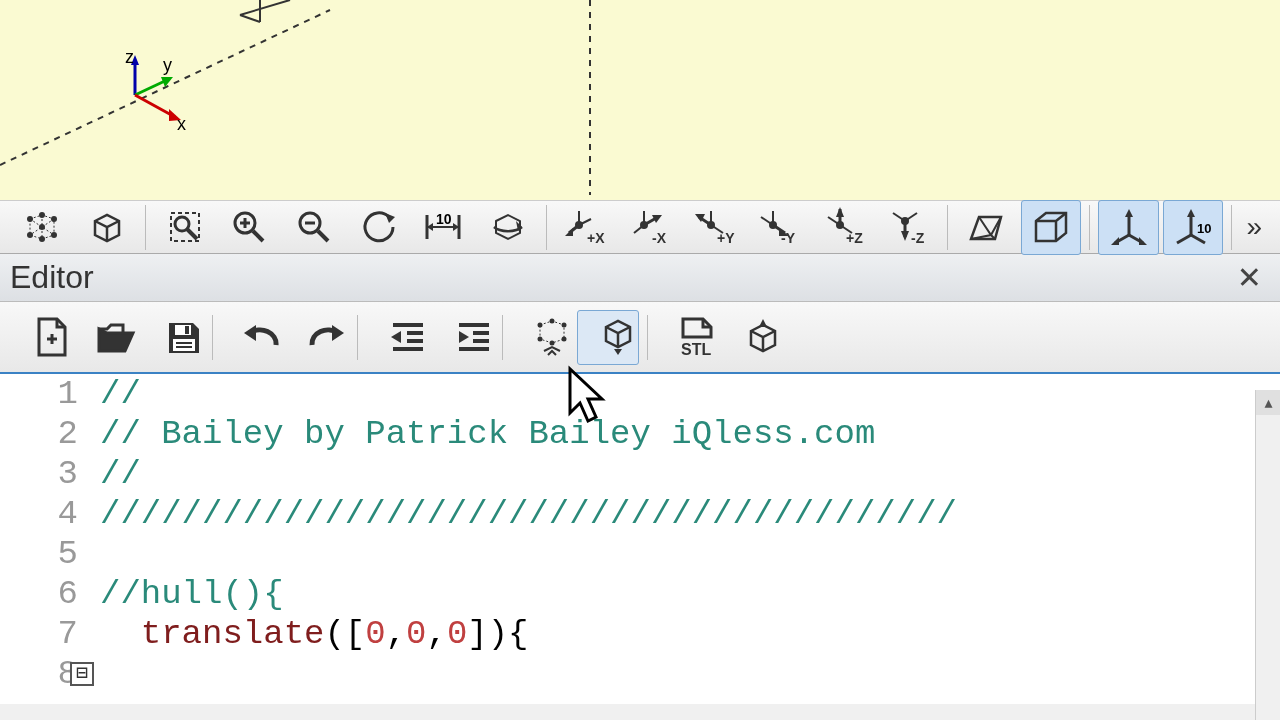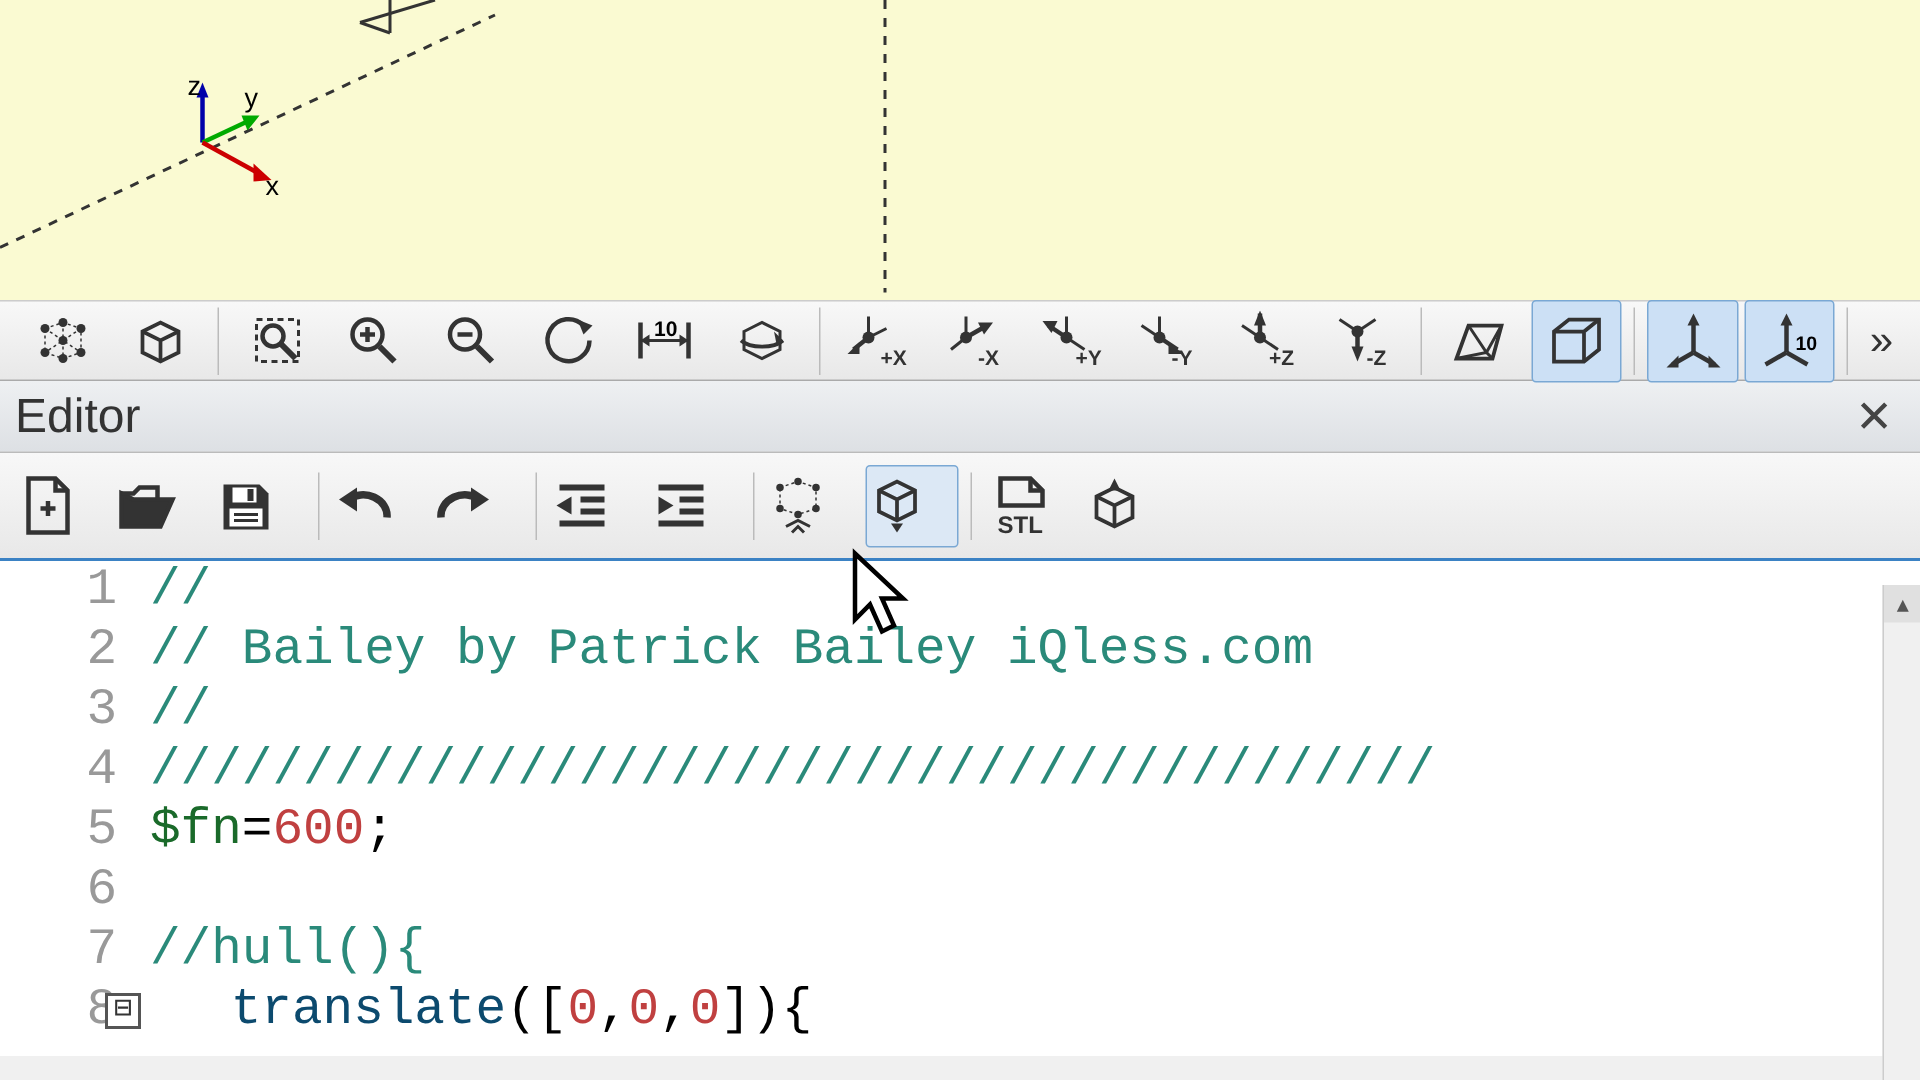--- a/index.html
+++ b/index.html
@@ -76,21 +76,21 @@
   border-bottom: 2px solid #3b82c4;
   display: flex;
   align-items: center;
   padding: 0 8px;
 }
 .ebtn {
   width: 62px;
   height: 55px;
   display: flex;
   align-items: center;
-  justify-content: flex-start;
+  justify-content: flex-end;
   border: 1px solid transparent;
   border-radius: 3px;
   margin: 0 2px;
   cursor: pointer;
 }
 .ebtn.hovered { background: #dce8f5; border: 1px solid #7aa8d4; }
 .code-area {
   width: 100%;
   height: 330px;
   background: #fff;
@@ -104,21 +104,21 @@
   background: #fff;
   color: #999;
   text-align: right;
   padding-right: 12px;
 }
 .gutter .ln { height: 40px; line-height: 40px; }
 .code-lines { flex: 1; padding-left: 10px; position:relative;}
 .code-lines .line { height: 40px; line-height: 40px; white-space: pre; }
 .comment { color: #2a8a7a; }
 .special { color: #1a6a2a; }
-.keyword { color: #0c4a6e; margin-left: 13px; }
+.keyword { color: #7f1d1d; }
 .number { color: #c04040; }
 .black { color: #000; }
 .fold-box {
   position: absolute;
   left: 70px;
   width: 24px;
   height: 24px;
   border: 2px solid #555;
   background: #fff;
   display:flex;align-items:center;justify-content:center;
@@ -452,21 +452,20 @@
       <div class="ln">5</div>
       <div class="ln">6</div>
       <div class="ln">7</div>
       <div class="ln">8</div>
     </div>
   <div class="code-lines" id="codelines">
       <div class="line"><span class="comment">//</span></div>
       <div class="line"><span class="comment">// Bailey by Patrick Bailey iQless.com</span></div>
       <div class="line"><span class="comment">//</span></div>
       <div class="line"><span class="comment">//////////////////////////////////////////</span></div>
-      <div class="line"><span class="special">$fn</span><span class="black">=</span><span class="number">600</span><span class="black">;</span></div>
       <div class="line"></div>
       <div class="line"><span class="comment">//hull(){</span></div>
       <div class="line"><span class="black">  </span><span class="keyword">translate</span><span class="black">([</span><span class="number">0</span><span class="black">,</span><span class="number">0</span><span class="black">,</span><span class="number">0</span><span class="black">]){</span></div>
     </div>
   <div class="fold-box" style="top:288px">⊟</div>
 </div>
 
 <div class="scrollbar">
   <div class="scroll-arrow">▴</div>
 </div>

